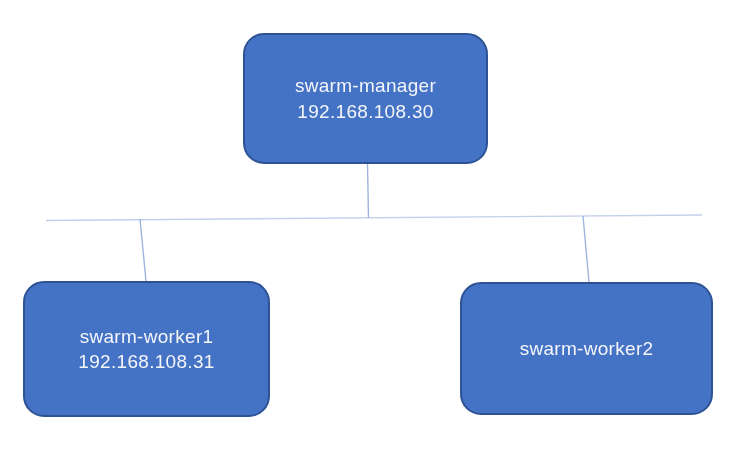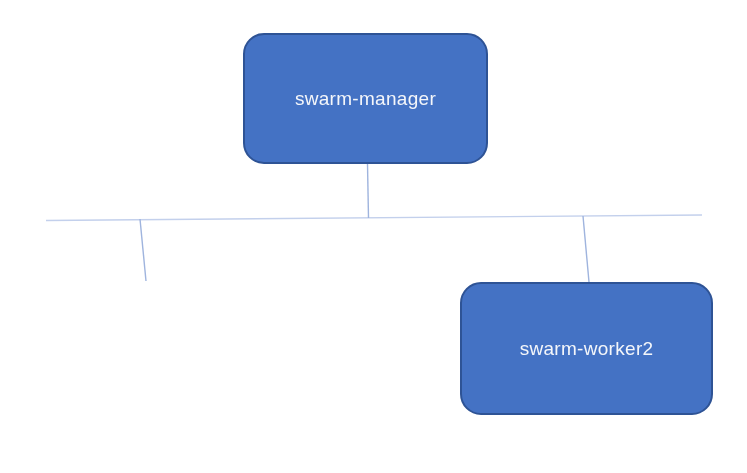--- a/index.html
+++ b/index.html
@@ -65,20 +65,25 @@
 
   <svg class="connectors" viewBox="0 0 747 473" xmlns="http://www.w3.org/2000/svg">
     <line class="bus" x1="46" y1="220.5" x2="702" y2="215"></line>
     <line class="drop" x1="367.5" y1="164" x2="368.5" y2="218"></line>
     <line class="drop" x1="140" y1="219" x2="146" y2="281"></line>
     <line class="drop" x1="583" y1="216" x2="589" y2="282"></line>
   </svg>
 
   <div class="node node-manager">
     <span class="label">swarm-manager</span>
+    <span class="ip">192.168.108.30</span>
   </div>
 
+  <div class="node node-worker1">
+    <span class="label">swarm-worker1</span>
+    <span class="ip">192.168.108.31</span>
+  </div>
 
   <div class="node node-worker2">
     <span class="label">swarm-worker2</span>
   </div>
 
 </div>
 
 </body></html>

